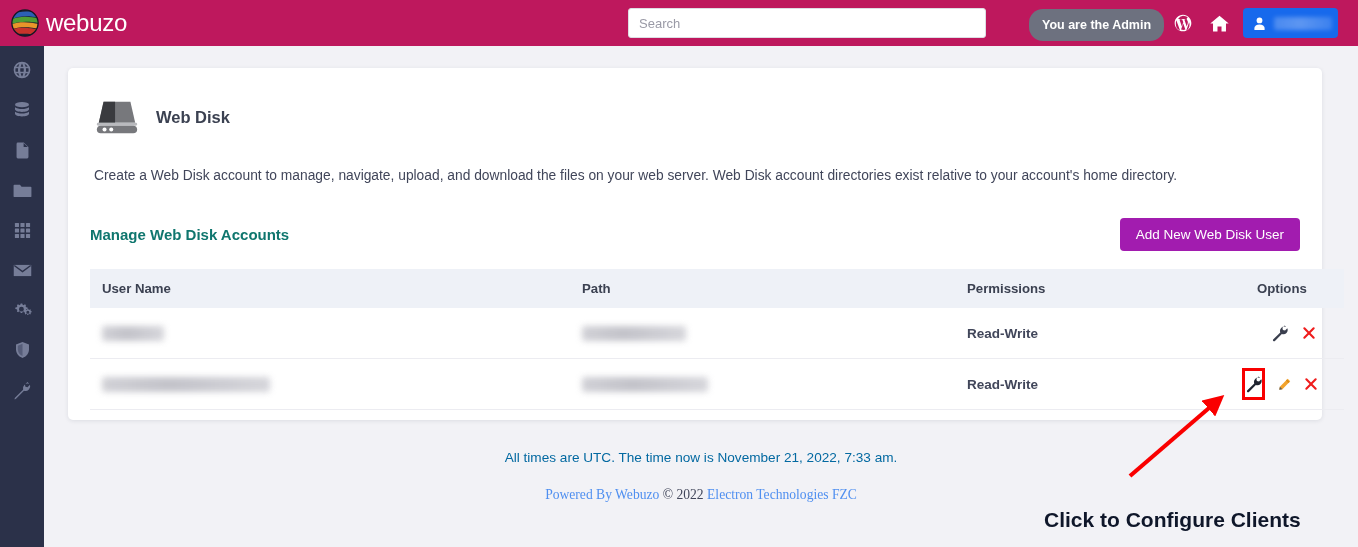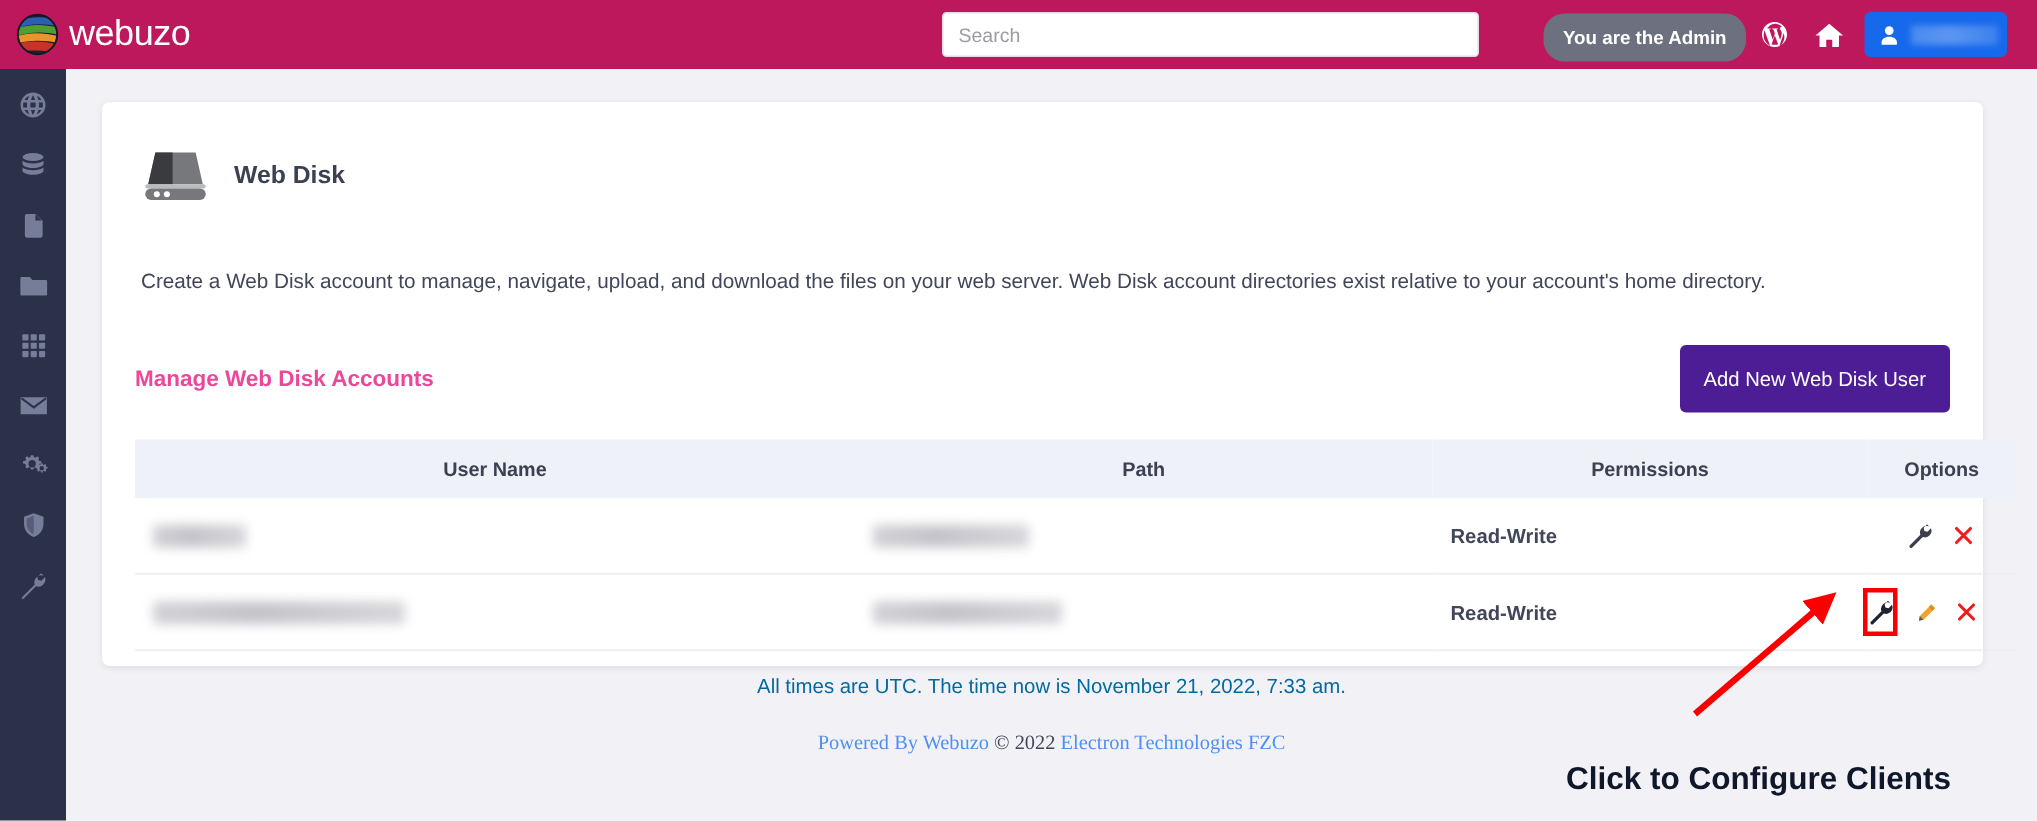--- a/index.html
+++ b/index.html
@@ -181,67 +181,67 @@
 
   .disk-icon { width: 46px; height: 46px; display: block; }
 
   .card-title {
     font-size: 16.5px;
     font-weight: bold;
     color: #3b4151;
   }
 
   .card-desc {
-    margin-top: 38px;
+    margin-top: 26px;
     margin-left: 4px;
     font-size: 13.8px;
     color: #41465a;
     line-height: 1.45;
   }
 
   .section-row {
     margin-top: 32px;
     display: flex;
     align-items: center;
     justify-content: space-between;
   }
 
   .section-title {
     font-size: 15px;
     font-weight: bold;
-    color: #ec4899;
+    color: #0f766e;
   }
 
   .btn-primary {
-    background: #4c1d95;
+    background: #a21caf;
     color: #ffffff;
     border: none;
     border-radius: 4px;
-    height: 45px;
+    height: 33px;
     padding: 0 16px;
     font-family: "Liberation Sans", sans-serif;
     font-size: 13.5px;
     cursor: pointer;
     white-space: nowrap;
   }
 
   
   .tbl {
     margin-top: 18px;
     width: 100%;
     border-collapse: collapse;
     table-layout: fixed;
   }
 
   .tbl thead th {
     background: #eef1f7;
     font-size: 13.2px;
     font-weight: bold;
     color: #3b4151;
-    text-align: center;
+    text-align: left;
     padding: 12px 12px;
     height: 36px;
     margin-top: 16px;
   }
 
   .tbl tbody td {
     padding: 12px 12px;
     height: 42px;
     font-size: 13.5px;
     color: #41465a;

